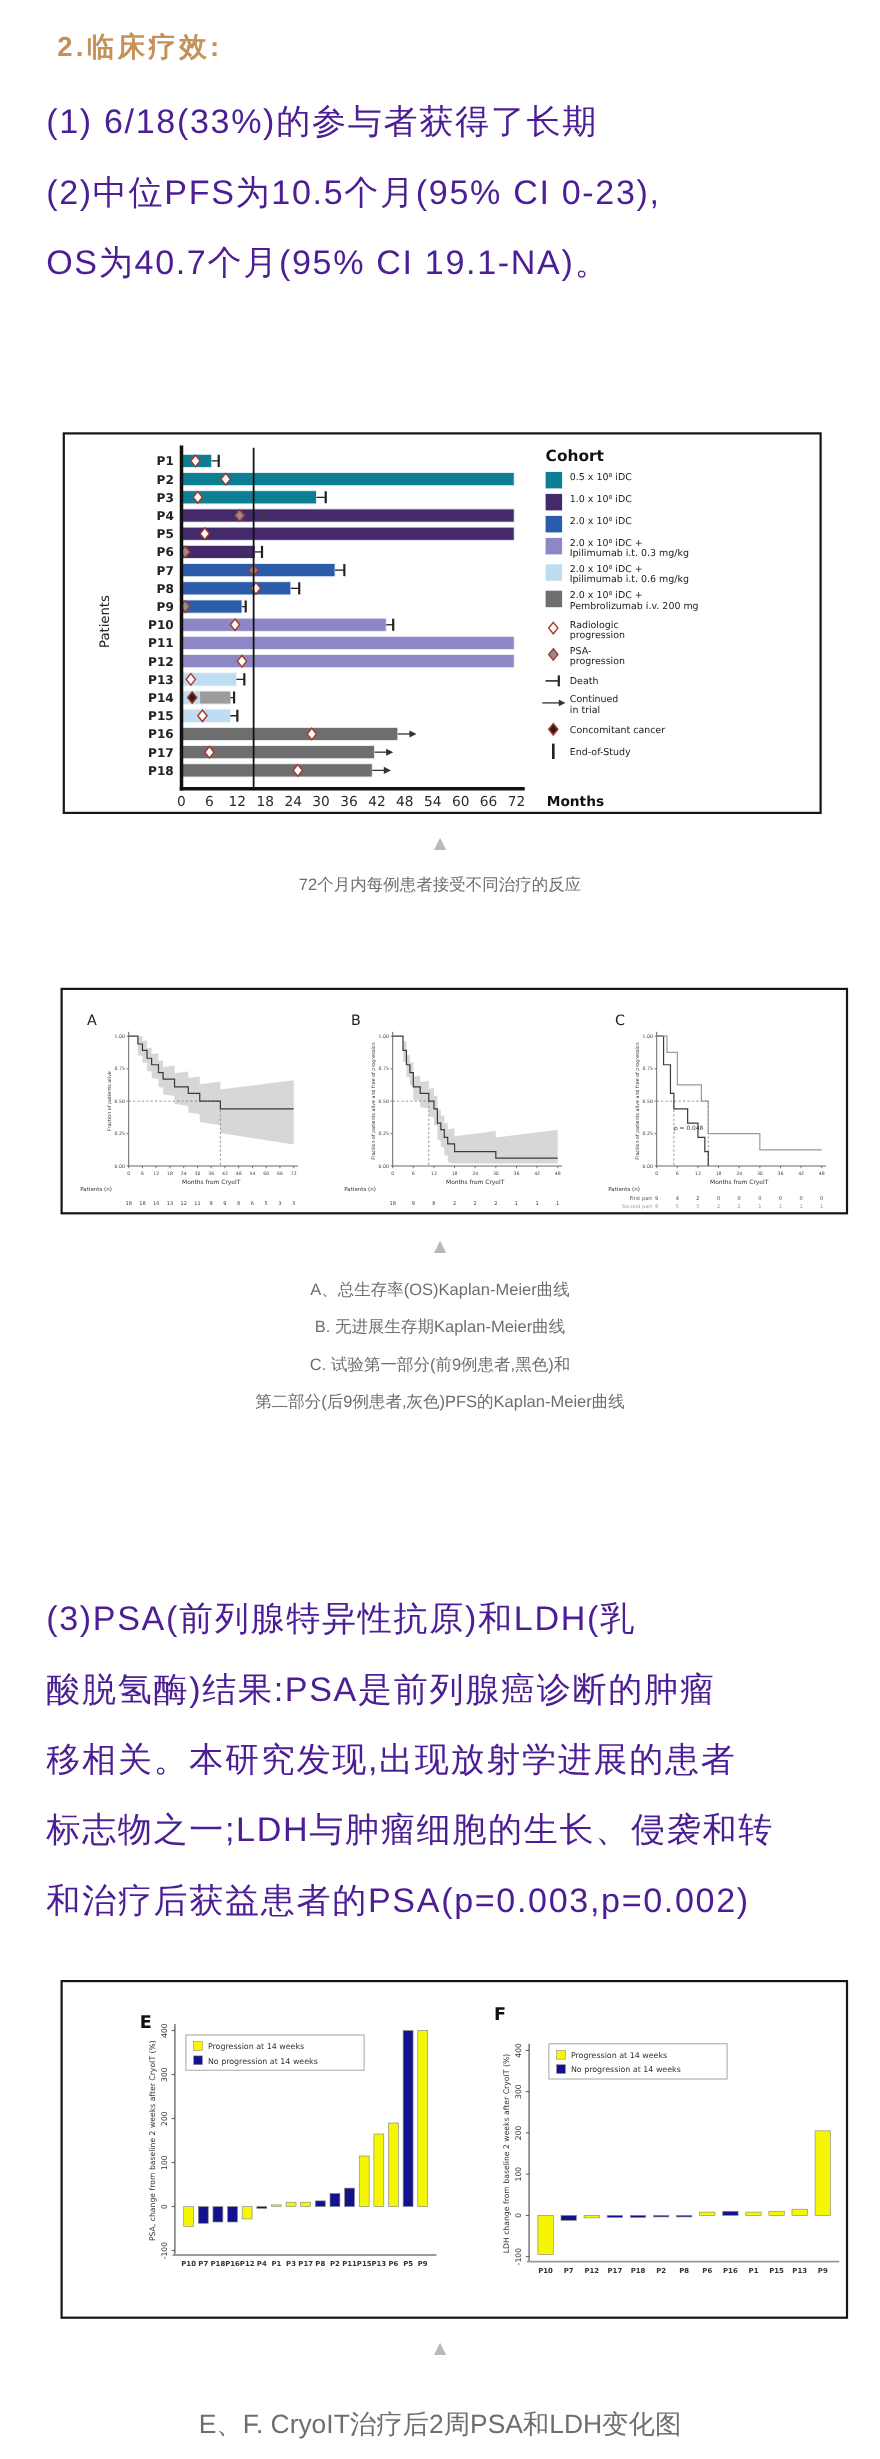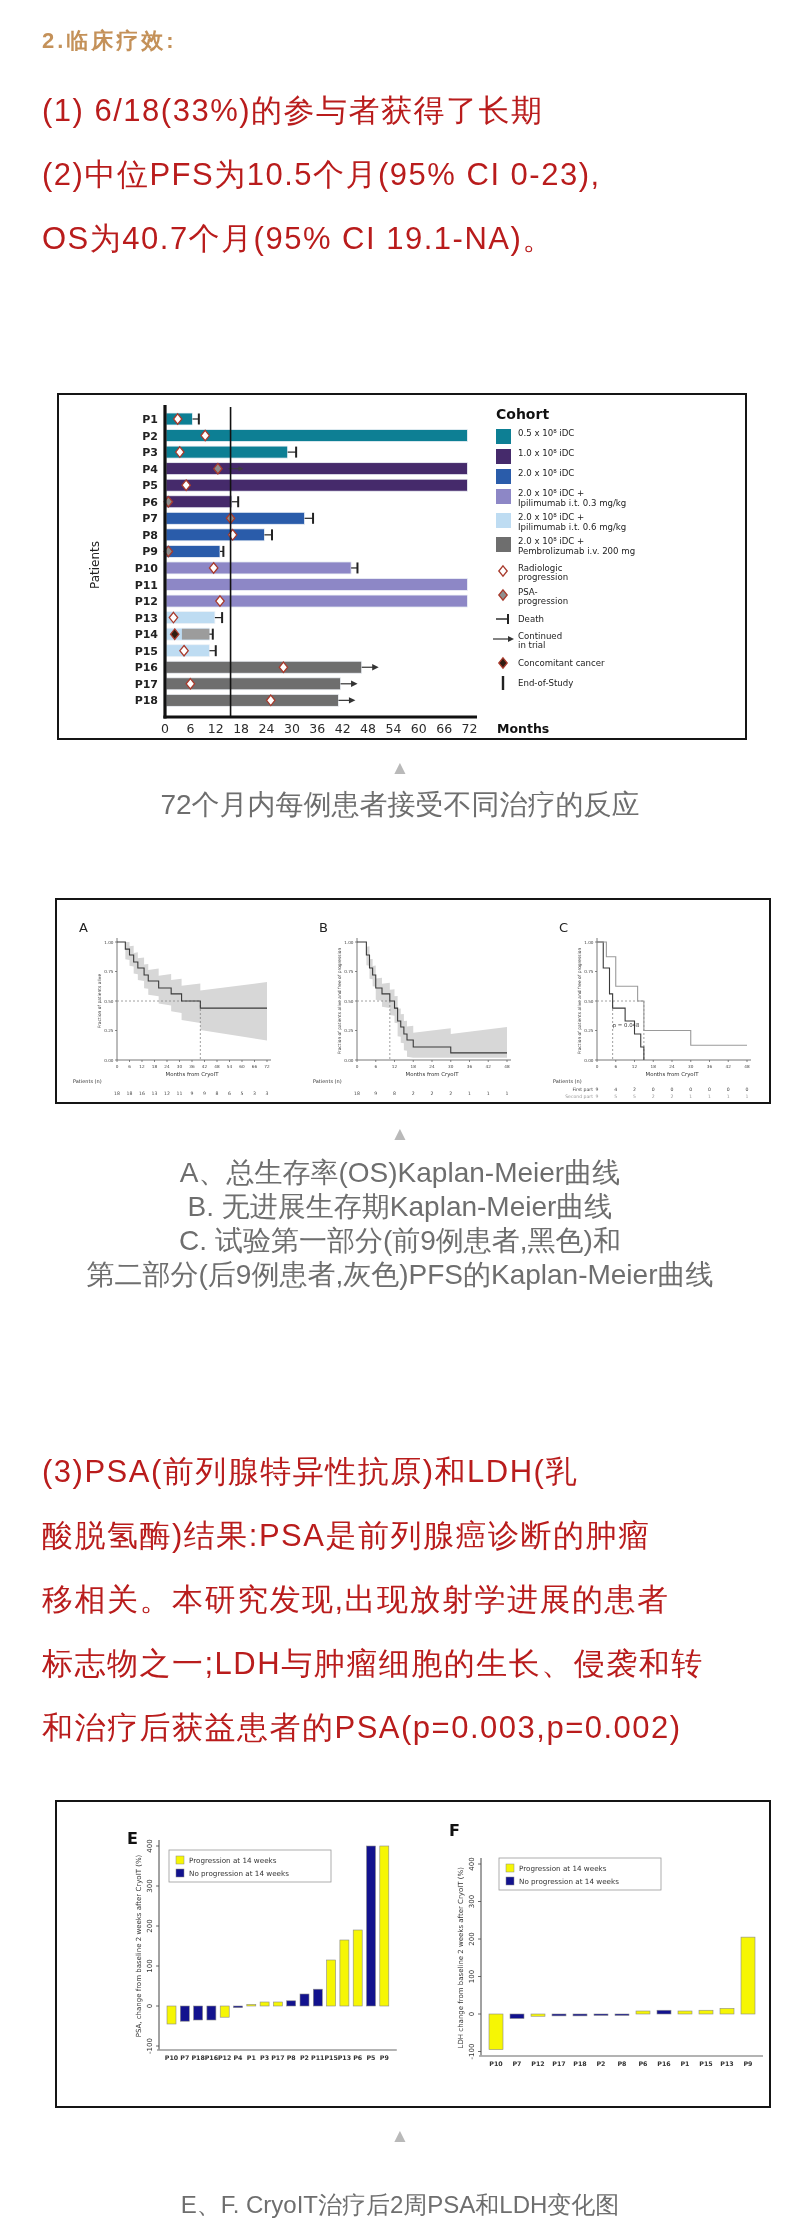--- a/index.html
+++ b/index.html
@@ -1,25 +1,25 @@
 <!DOCTYPE html>
 <html><head>
 <meta charset="utf-8">
 <style>
   html,body{margin:0;padding:0;background:#ffffff;}
   .page{position:relative;width:800px;height:2235px;background:#fff;overflow:hidden;
         font-family:"Liberation Sans","DejaVu Sans",sans-serif;}
-  .sec-title{position:absolute;left:42px;top:26px;font-size:22px;font-weight:bold;
+  .sec-title{position:absolute;left:52px;top:26px;font-size:25px;font-weight:bold;
              letter-spacing:3px;}
-  .para{position:absolute;left:42px;width:720px;font-size:31px;color:#b91c1c;
+  .para{position:absolute;left:42px;width:720px;font-size:31px;color:#4c1d95;
         line-height:64px;letter-spacing:1.5px;}
   .para div{white-space:nowrap;}
   .figure-box{position:absolute;background:#fff;border:2px solid #151515;box-sizing:border-box;}
   .tri{position:absolute;left:0;width:100%;text-align:center;color:#b9b9b9;font-size:19px;line-height:20px;}
-  .cap{position:absolute;left:0;width:100%;text-align:center;color:#6e6e6e;font-size:28px;line-height:34px;}
+  .cap{position:absolute;left:0;width:100%;text-align:center;color:#6e6e6e;font-size:15px;line-height:34px;}
   .cap3{font-size:24px;}
   svg{display:block;}
   svg text{font-family:"DejaVu Sans","Liberation Sans",sans-serif;}
 </style>
 </head>
 <body>
 
 <div class="page">
 
   <div class="sec-title" style="color: rgb(196, 145, 89);">2.临床疗效:</div>

